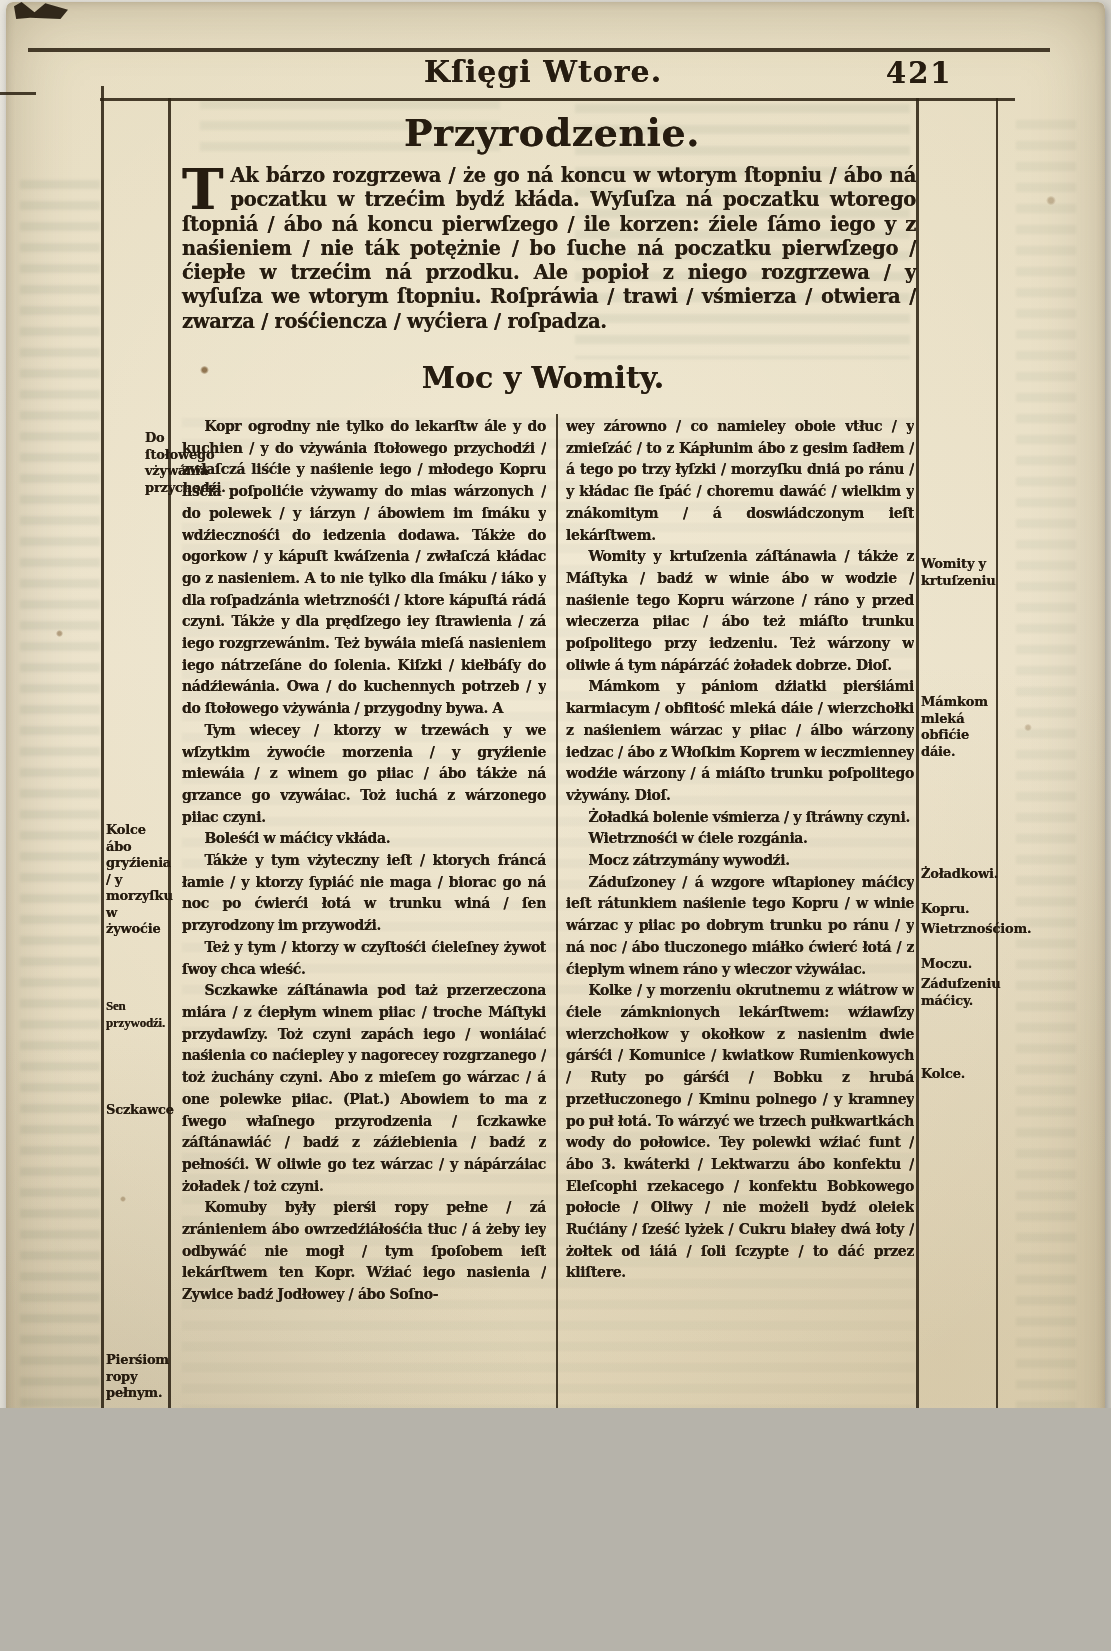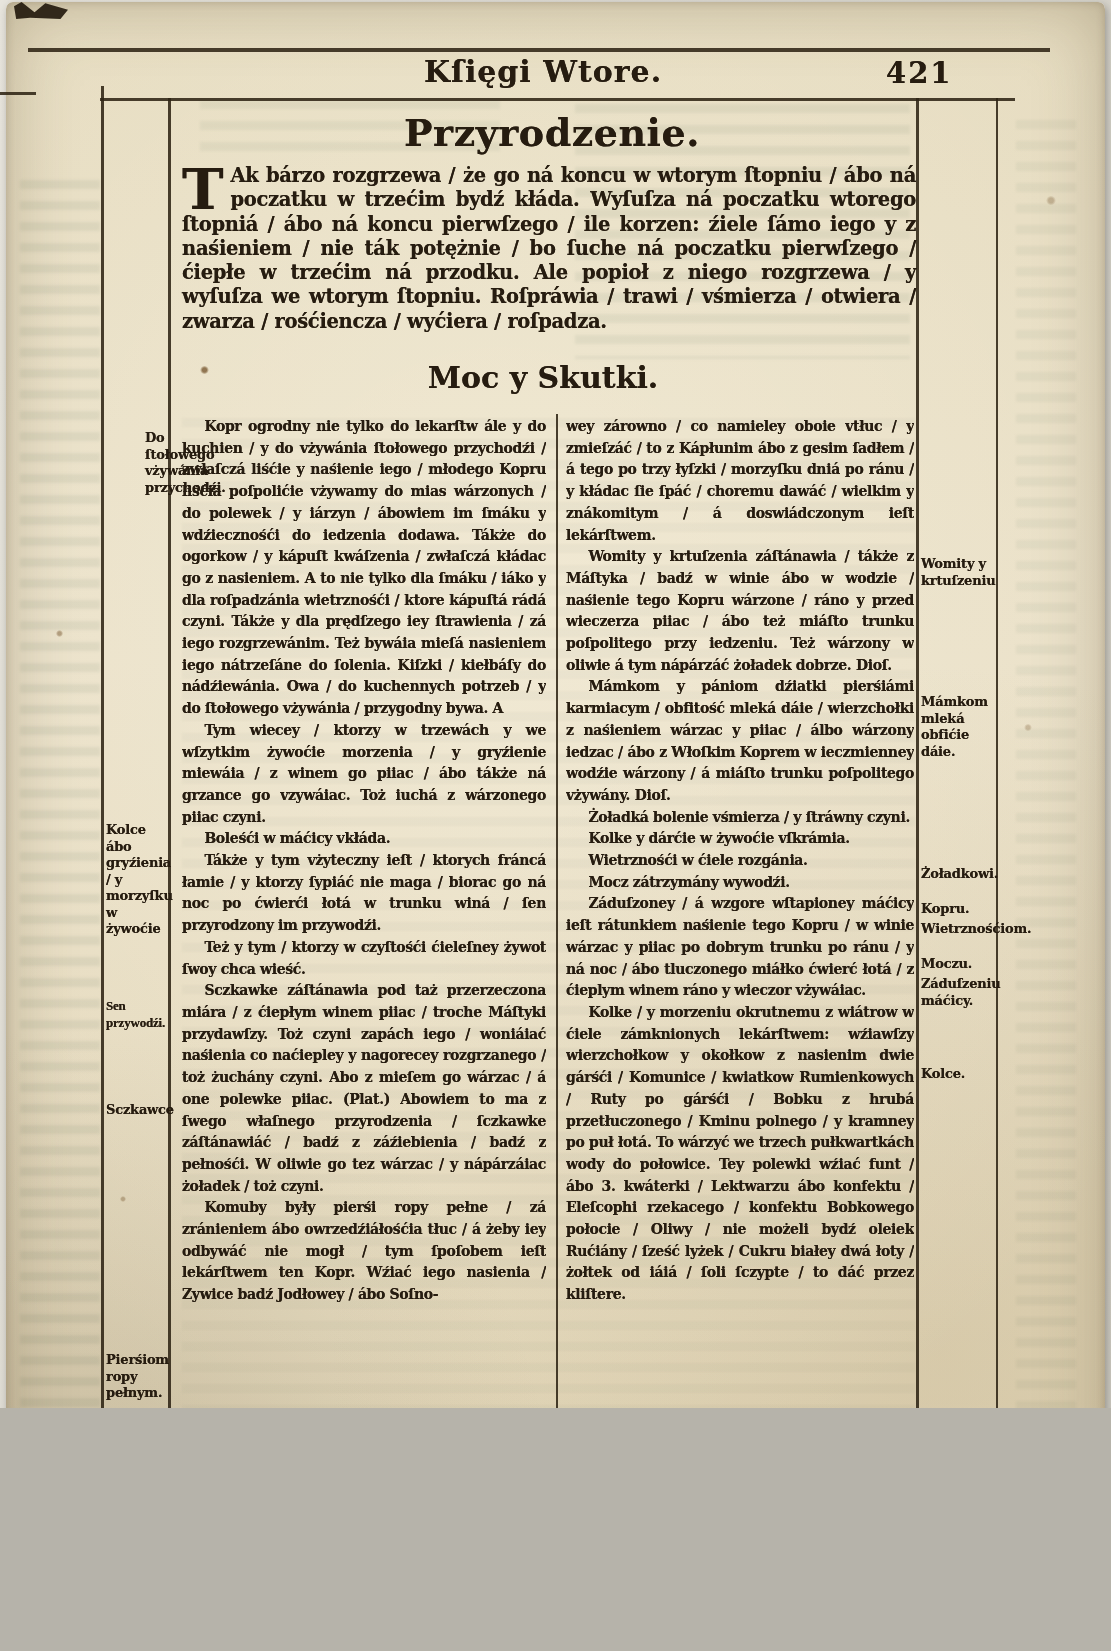--- a/index.html
+++ b/index.html
@@ -68,38 +68,37 @@
 
   <div class="runhead ink">Kſięgi Wtore.</div>
   <div class="pagenum ink">421</div>
 
   <div class="title ink">Przyrodzenie.</div>
 
   <div class="intro ink">
     <span class="dropcap">T</span><span>Ak bárzo rozgrzewa / że go ná koncu w wtorym ſtopniu / ábo ná poczatku w trzećim bydź kłáda. Wyſuſza ná poczatku wtorego ſtopniá / ábo ná koncu pierwſzego / ile korzen: źiele ſámo iego y z naśieniem / nie ták potężnie / bo ſuche ná poczatku pierwſzego / ćiepłe w trzećim ná przodku. Ale popioł z niego rozgrzewa / y wyſuſza we wtorym ſtopniu. Roſpráwia / trawi / vśmierza / otwiera / zwarza / rośćiencza / wyćiera / roſpadza.</span>
   </div>
 
-  <div class="sechead ink">Moc y Skutki.</div>
+  <div class="sechead ink">Moc y Womity.</div>
 
   <div class="col col-left ink">
     <p class="para">Kopr ogrodny nie tylko do lekarſtw ále y do kuchien / y do vżywánia ſtołowego przychodźi / zwłaſczá liśćie y naśienie iego / młodego Kopru liśćia poſpolićie vżywamy do mias wárzonych / do polewek / y iárzyn / ábowiem im ſmáku y wdźiecznośći do iedzenia dodawa. Tákże do ogorkow / y kápuſt kwáſzenia / zwłaſczá kłádac go z nasieniem. A to nie tylko dla ſmáku / iáko y dla roſpadzánia wietrznośći / ktore kápuſtá rádá czyni. Tákże y dla prędſzego iey ſtrawienia / zá iego rozgrzewánim. Też bywáia mieſá nasieniem iego nátrzeſáne do ſolenia. Kiſzki / kiełbáſy do nádźiewánia. Owa / do kuchennych potrzeb / y do ſtołowego vżywánia / przygodny bywa.  A</p>
     <p class="para">Tym wiecey / ktorzy w trzewách y we wſzytkim żywoćie morzenia / y gryźienie miewáia / z winem go piiac / ábo tákże ná grzance go vzywáiac. Toż iuchá z wárzonego piiac czyni.</p>
     <p class="para">Boleśći w máćicy vkłáda.</p>
     <p class="para">Tákże y tym vżyteczny ieſt / ktorych fráncá łamie / y ktorzy ſypiáć nie maga / biorac go ná noc po ćwierći łotá w trunku winá / ſen przyrodzony im przywodźi.</p>
     <p class="para">Też y tym / ktorzy w czyſtośći ćieleſney żywot ſwoy chca wieść.</p>
     <p class="para">Sczkawke záſtánawia pod taż przerzeczona miára / z ćiepłym winem piiac / troche Máſtyki przydawſzy. Toż czyni zapách iego / woniáiać naśienia co naćiepley y nagorecey rozgrzanego / toż żuchány czyni. Abo z mieſem go wárzac / á one polewke piiac. (Plat.) Abowiem to ma z ſwego właſnego przyrodzenia / ſczkawke záſtánawiáć / badź z záźiebienia / badź z pełnośći. W oliwie go tez wárzac / y nápárzáiac żoładek / toż czyni.</p>
     <p class="para">Komuby były pierśi ropy pełne / zá zránieniem ábo owrzedźiáłośćia tłuc / á żeby iey odbywáć nie mogł / tym ſpoſobem ieſt lekárſtwem ten Kopr. Wźiać iego nasienia / Zywice badź Jodłowey / ábo Soſno-</p>
   </div>
 
   <div class="col col-right ink">
     <p class="para cont">wey zárowno / co namieley oboie vtłuc / y zmieſzáć / to z Kápłunim ábo z gesim ſadłem / á tego po trzy łyſzki / morzyſku dniá po ránu / y kłádac ſie ſpáć / choremu dawáć / wielkim y znákomitym / á doswiádczonym ieſt lekárſtwem.</p>
     <p class="para">Womity y krtuſzenia záſtánawia / tákże z Máſtyka / badź w winie ábo w wodzie / naśienie tego Kopru wárzone / ráno y przed wieczerza piiac / ábo też miáſto trunku poſpolitego przy iedzeniu. Też wárzony w oliwie á tym nápárzáć żoładek dobrze. Dioſ.</p>
     <p class="para">Mámkom y pániom dźiatki pierśiámi karmiacym / obfitość mleká dáie / wierzchołki z naśieniem wárzac y piiac / álbo wárzony iedzac / ábo z Włoſkim Koprem w ieczmienney wodźie wárzony / á miáſto trunku poſpolitego vżywány. Dioſ.</p>
     <p class="para">Żoładká bolenie vśmierza / y ſtráwny czyni.</p>
-    <p class="para">Kolke y dárćie w żywoćie vſkrámia.</p>
     <p class="para">Wietrznośći w ćiele rozgánia.</p>
     <p class="para">Mocz zátrzymány wywodźi.</p>
     <p class="para">Záduſzoney / á wzgore wſtapioney máćicy ieſt rátunkiem naśienie tego Kopru / w winie wárzac y piiac po dobrym trunku po ránu / y ná noc / ábo tluczonego miáłko ćwierć łotá / z ćieplym winem ráno y wieczor vżywáiac.</p>
     <p class="para">Kolke / y morzeniu okrutnemu z wiátrow w ćiele zámknionych lekárſtwem: wźiawſzy wierzchołkow y okołkow z nasienim dwie gárśći / Komunice / kwiatkow Rumienkowych / Ruty po gárśći / Bobku z hrubá przetłuczonego / Kminu polnego / y kramney po puł łotá. To wárzyć we trzech pułkwartkách wody do połowice. Tey polewki wźiać funt / ábo 3. kwáterki / Lektwarzu ábo konfektu / Eleſcophi rzekacego / konfektu Bobkowego połocie / Oliwy / nie możeli bydź oleiek Rućiány / ſześć lyżek / Cukru białey dwá łoty / żołtek od iáiá / ſoli ſczypte / to dáć przez kliſtere.</p>
 
   </div>
 
   <div class="mnote ml ink" style="top:430px;margin-left:39px;">Do ſtołowego vżywánia przychodźi.</div>
   <div class="mnote ml ink" style="top:822px;">Kolce ábo gryźienia / y morzyſku w żywoćie</div>
   <div class="mnote ml ink" style="top:998px;font-family:Liberation Serif, serif;">Sen przywodźi.</div>

